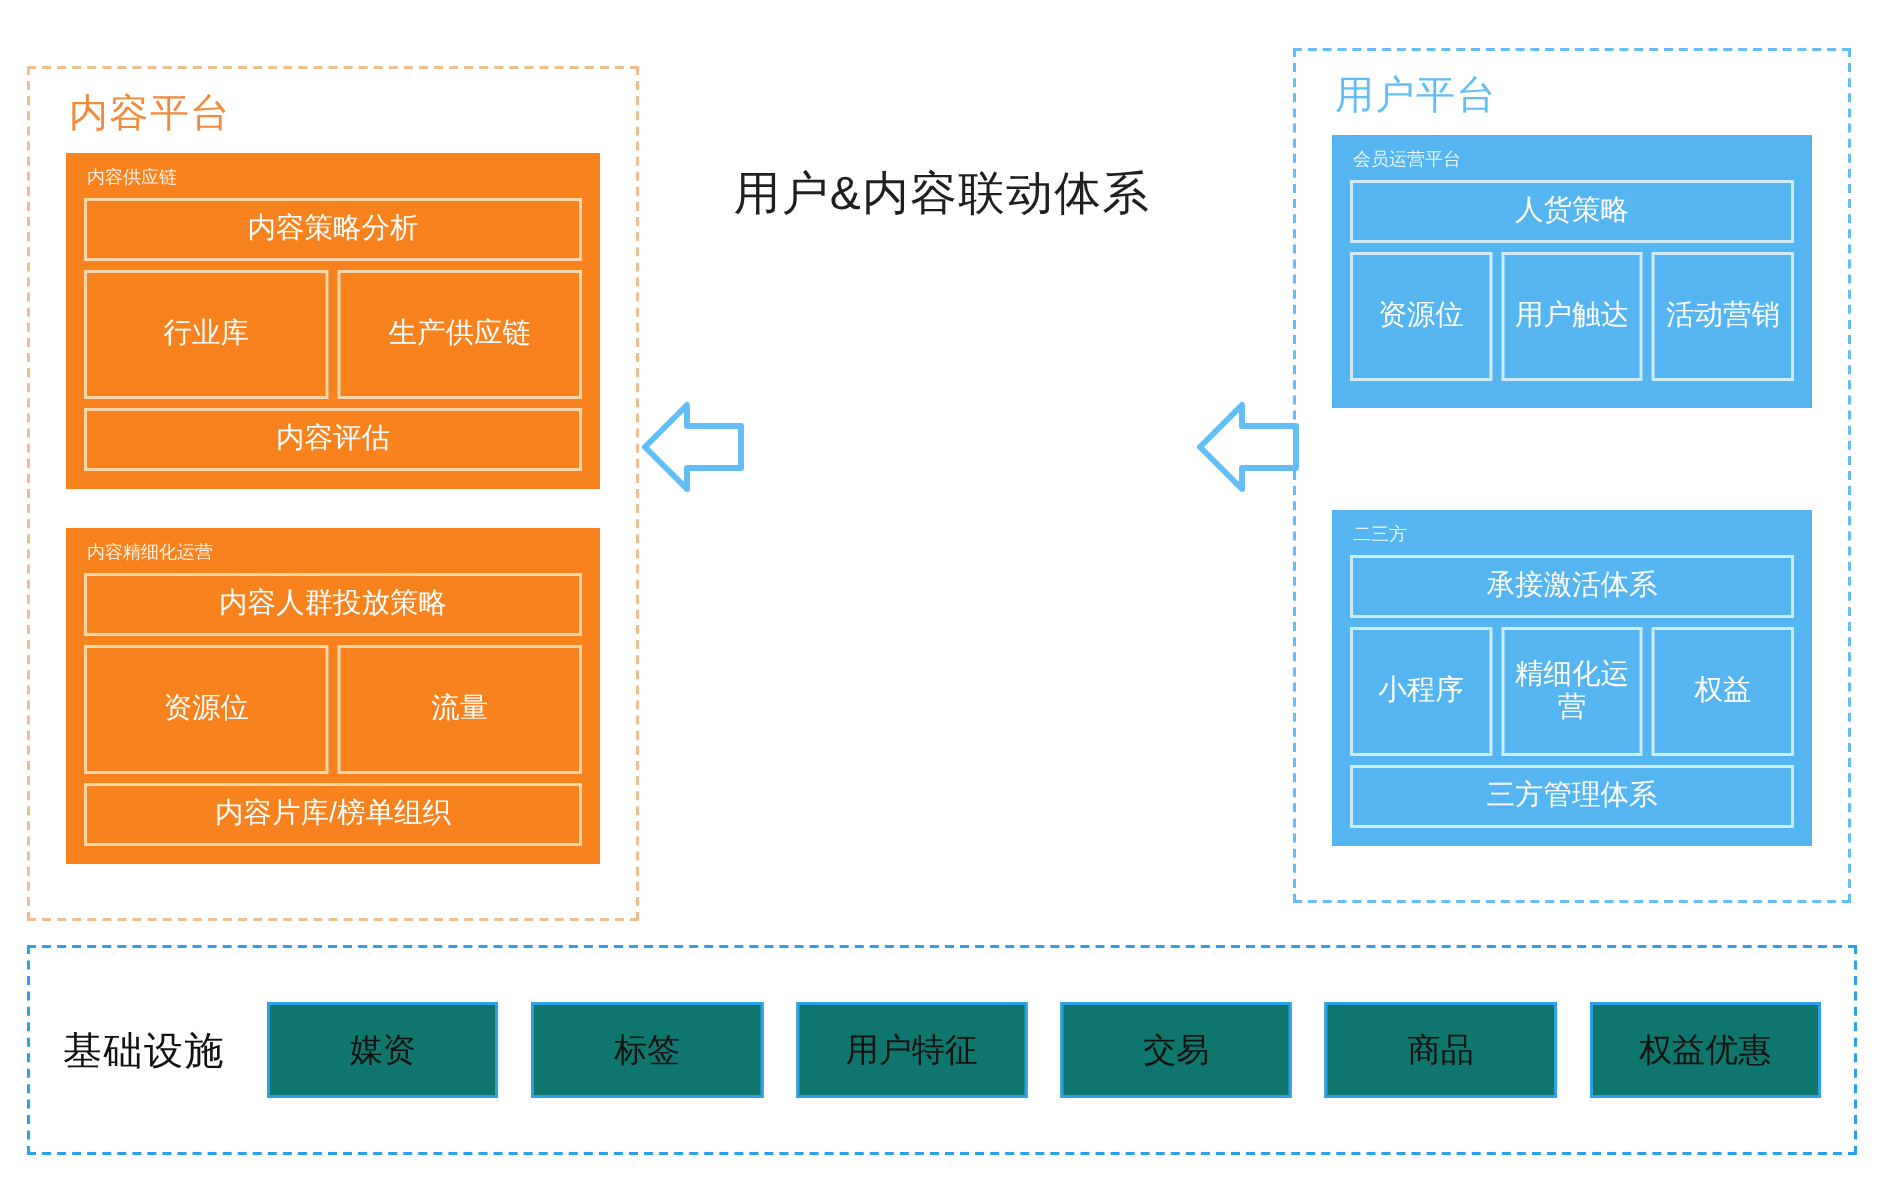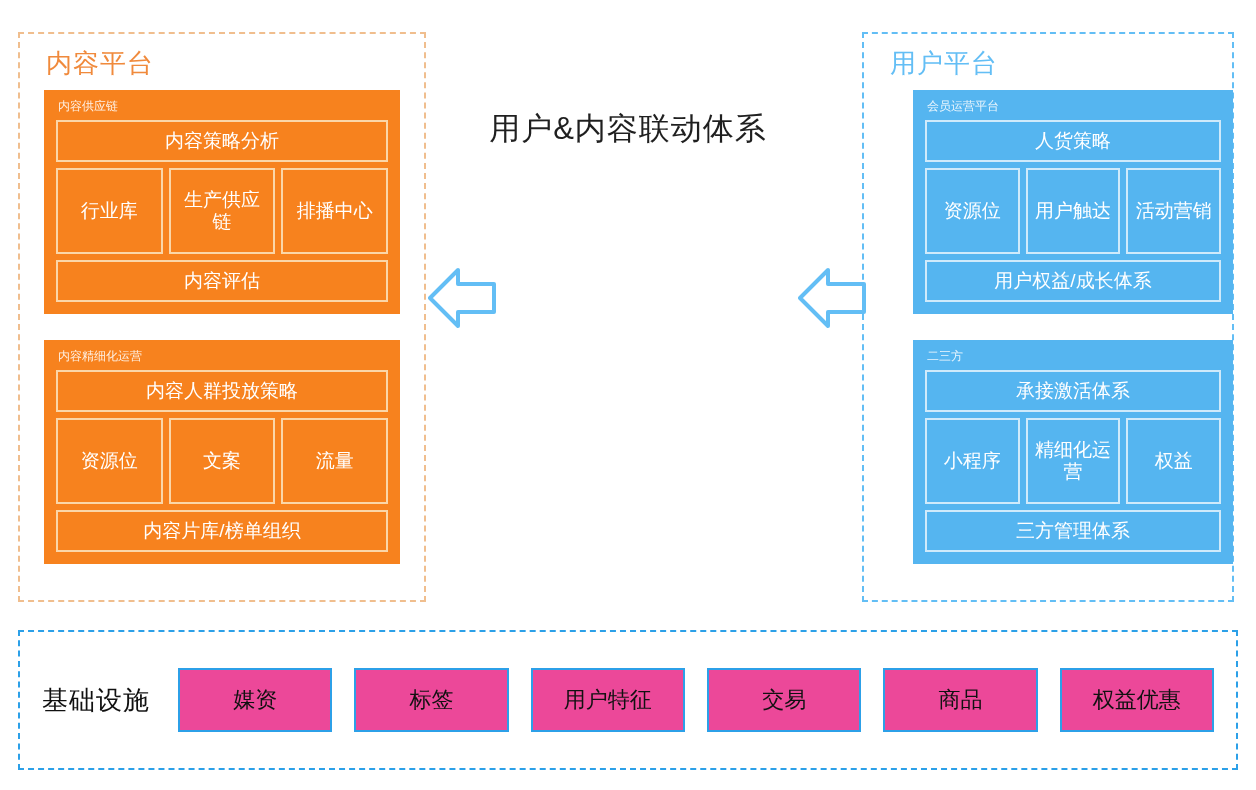--- a/index.html
+++ b/index.html
@@ -10,21 +10,21 @@
     overflow: hidden;
   }
   #stage { position: relative; width: 1256px; height: 790px; }
 
   
   .platform {
     position: absolute;
     background: #ffffff;
   }
   #content-platform {
-    left: 18px; top: 32px; width: 408px; height: 570px;
+    left: 18px; top: 44px; width: 408px; height: 570px;
     border: 2px dashed #F0BE8E;
   }
   #user-platform {
     left: 862px; top: 32px; width: 372px; height: 570px;
     border: 2px dashed #63BEF5;
   }
   .platform-title {
     position: absolute;
     left: 26px; top: 12px;
     font-size: 26px;
@@ -34,21 +34,21 @@
   #content-platform .platform-title { color: #F08A3C; }
   #user-platform .platform-title { color: #63BEF5; }
 
   
   .group {
     position: absolute;
     left: 24px;
     width: 356px;
     padding: 8px 12px 12px 12px;
   }
-  #user-platform .group { width: 320px; margin-left: 25px; }
+  #user-platform .group { width: 320px; }
   .group.orange { background: #F7821E; }
   .group.blue   { background: #55B5F0; }
 
   .group-title {
     font-size: 12px;
     color: rgba(255,255,255,0.88);
     margin: 2px 0 7px 2px;
     white-space: nowrap;
     line-height: 1.1;
   }
@@ -135,21 +135,21 @@
   #infra-items {
     display: flex;
     flex: 1;
     justify-content: space-between;
     gap: 22px;
   }
   .infra-box {
     flex: 1;
     height: 64px;
     border: 2px solid #2CA0E8;
-    background: #ec4899;
+    background: #0f766e;
     display: flex;
     align-items: center;
     justify-content: center;
     font-size: 22px;
     color: #111111;
     white-space: nowrap;
   }
 </style>
 </head>
 <body>
@@ -158,49 +158,46 @@
 
   <div class="platform" id="content-platform">
     <div class="platform-title">内容平台</div>
 
     <div class="group orange" style="top:56px;">
       <div class="group-title">内容供应链</div>
       <div class="cell row-full gap-b">内容策略分析</div>
       <div class="row-trip">
         <div class="cell">行业库</div>
         <div class="cell">生产供应链</div>
-        <div class="cell">排播中心</div>
       </div>
       <div class="cell row-full">内容评估</div>
     </div>
 
     <div class="group orange" style="top:306px;">
       <div class="group-title">内容精细化运营</div>
       <div class="cell row-full gap-b">内容人群投放策略</div>
       <div class="row-trip">
         <div class="cell">资源位</div>
-        <div class="cell">文案</div>
         <div class="cell">流量</div>
       </div>
       <div class="cell row-full">内容片库/榜单组织</div>
     </div>
   </div>
 
   <div class="platform" id="user-platform">
     <div class="platform-title">用户平台</div>
 
     <div class="group blue" style="top:56px;">
       <div class="group-title">会员运营平台</div>
       <div class="cell row-full gap-b">人货策略</div>
       <div class="row-trip">
         <div class="cell">资源位</div>
         <div class="cell">用户触达</div>
         <div class="cell">活动营销</div>
       </div>
-      <div class="cell row-full">用户权益/成长体系</div>
     </div>
 
     <div class="group blue" style="top:306px;">
       <div class="group-title">二三方</div>
       <div class="cell row-full gap-b">承接激活体系</div>
       <div class="row-trip">
         <div class="cell">小程序</div>
         <div class="cell">精细化运营</div>
         <div class="cell">权益</div>
       </div>

